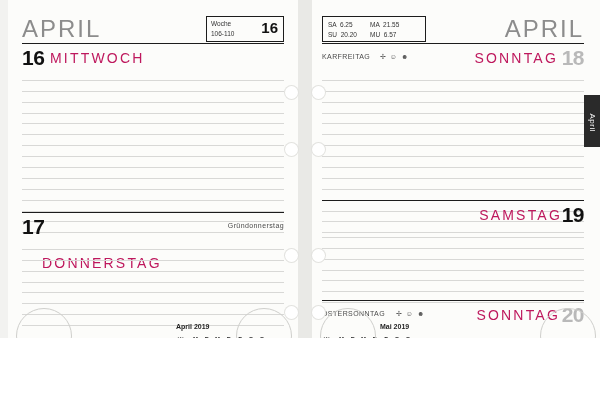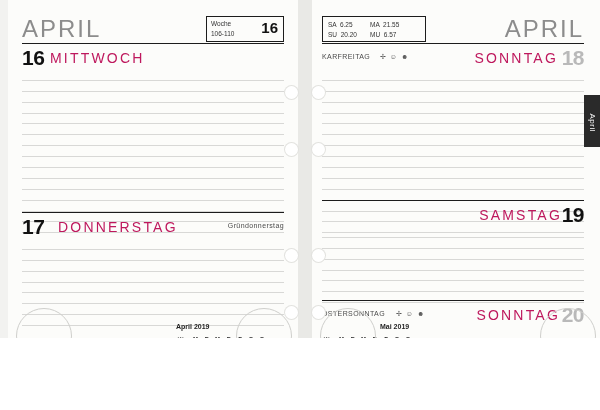--- a/index.html
+++ b/index.html
@@ -241,21 +241,21 @@
         <div class="ln"></div>
       <div class="ln"></div>
         <div class="ln"></div>
         <div class="ln"></div>
     </div>
   </div>
 
   <div class="daypane rule-top" style="left:22px; top:212px; width:262px;">
     <div class="hdr">
       <div class="big-num" style="left:0;">17</div>
-      <div class="dayname" style="left:36px;">DONNERSTAG</div>
+      <div class="dayname" style="left:20px;margin-top:36px;">DONNERSTAG</div>
       <div class="note right" style="top:9px;">Gründonnerstag</div>
     </div>
     <div class="lines">
       <div class="ln"></div>
         <div class="ln"></div>
         <div class="ln"></div>
         <div class="ln"></div>
       <div class="ln"></div>
         <div class="ln"></div>
         <div class="ln"></div>

